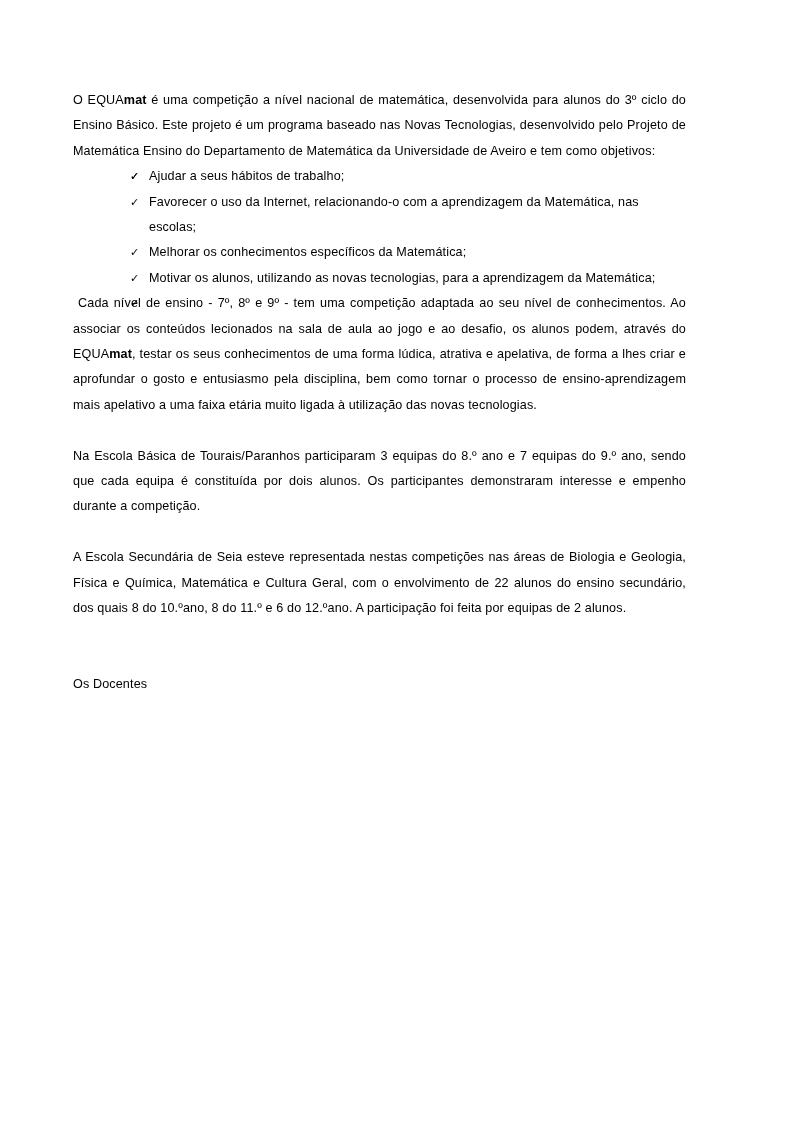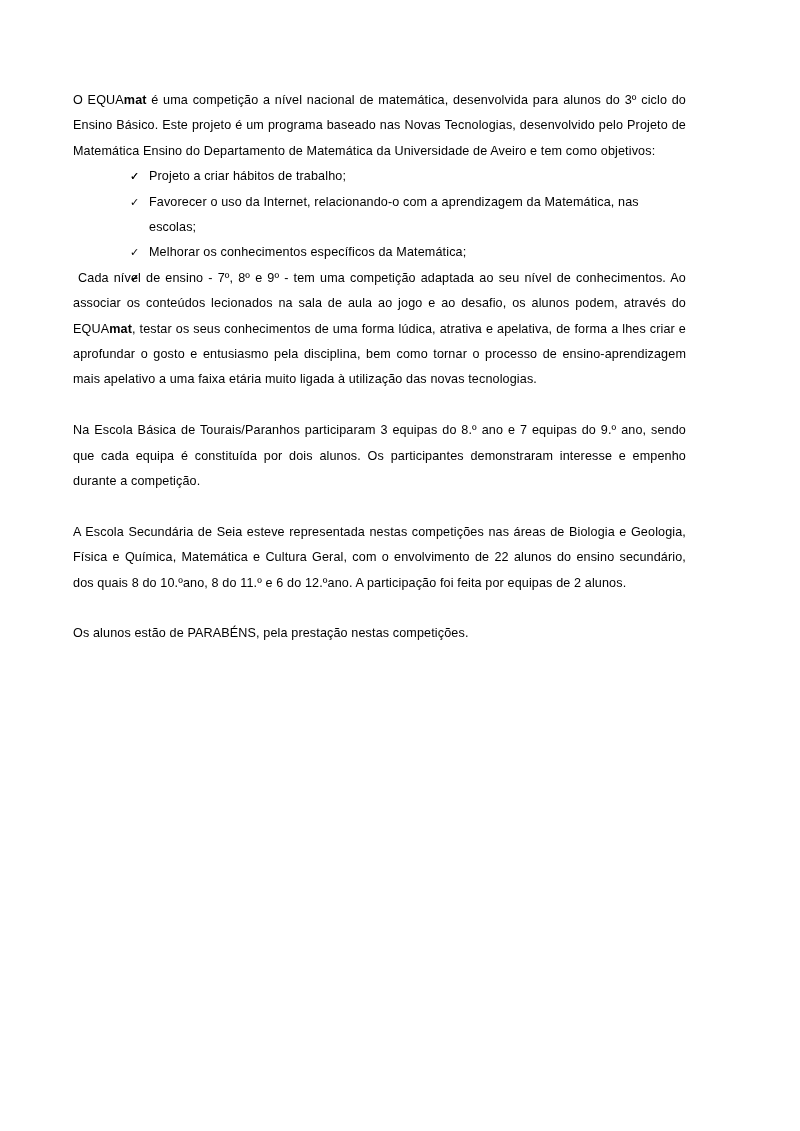--- a/index.html
+++ b/index.html
@@ -76,39 +76,39 @@
 </head>
 <body>
 
 <div class="page">
   <div class="content">
 
     <p class="body-par"><span>O EQUA</span><span class="bold-mat">mat</span><span> é uma competição a nível nacional de matemática, desenvolvida para alunos do 3º ciclo do Ensino Básico. Este projeto é um programa baseado nas Novas Tecnologias, desenvolvido pelo Projeto de Matemática Ensino do Departamento de Matemática da Universidade de Aveiro e tem como objetivos:</span></p>
 
     <ul class="objectives">
       <li><span class="check">✓</span></li>
-      <li><span class="check">✓</span><span>Projeto a criar hábitos de trabalho;</span></li>
+      <li><span class="check">✓</span><span>Ajudar a seus hábitos de trabalho;</span></li>
       <li><span class="check">✓</span><span>Favorecer o uso da Internet, relacionando-o com a aprendizagem da Matemática, nas escolas;</span></li>
       <li><span class="check">✓</span><span>Melhorar os conhecimentos específicos da Matemática;</span></li>
-      <li><span class="check">✓</span></li>
+      <li><span class="check">✓</span><span>Motivar os alunos, utilizando as novas tecnologias, para a aprendizagem da Matemática;</span></li>
       <li><span class="check">✓</span></li>
     </ul>
 
     <p class="body-par"><span class="lead-space">Cada nível de ensino - 7º, 8º e 9º - tem uma competição adaptada ao seu nível de conhecimentos. Ao associar os conteúdos lecionados na sala de aula ao jogo e ao desafio, os alunos podem, através do EQUA</span><span class="bold-mat">mat</span><span>, testar os seus conhecimentos de uma forma lúdica, atrativa e apelativa, de forma a lhes criar e aprofundar o gosto e entusiasmo pela disciplina, bem como tornar o processo de ensino-aprendizagem mais apelativo a uma faixa etária muito ligada à utilização das novas tecnologias.</span></p>
 
     <div class="gap-line"></div>
 
     <p class="body-par">Na Escola Básica de Tourais/Paranhos participaram 3 equipas do 8.º ano e 7 equipas do 9.º ano, sendo que cada equipa é constituída por dois alunos. Os participantes demonstraram interesse e empenho durante a competição.</p>
 
     <div class="gap-line"></div>
 
     <p class="body-par">A Escola Secundária de Seia esteve representada nestas competições nas áreas de Biologia e Geologia, Física e Química, Matemática e Cultura Geral, com o envolvimento de 22 alunos do ensino secundário, dos quais 8 do 10.ºano, 8 do 11.º e 6 do 12.ºano. A participação foi feita por equipas de 2 alunos.</p>
 
     <div class="gap-line"></div>
 
-    <p class="body-par flush">Os alunos estão de PARABÉNS, pela prestação nestas competições.</p>
 
     <div class="gap-line"></div>
 
+    <p class="body-par flush">Os Docentes</p>
 
 
   </div>
 </div>
 
 </body></html>

